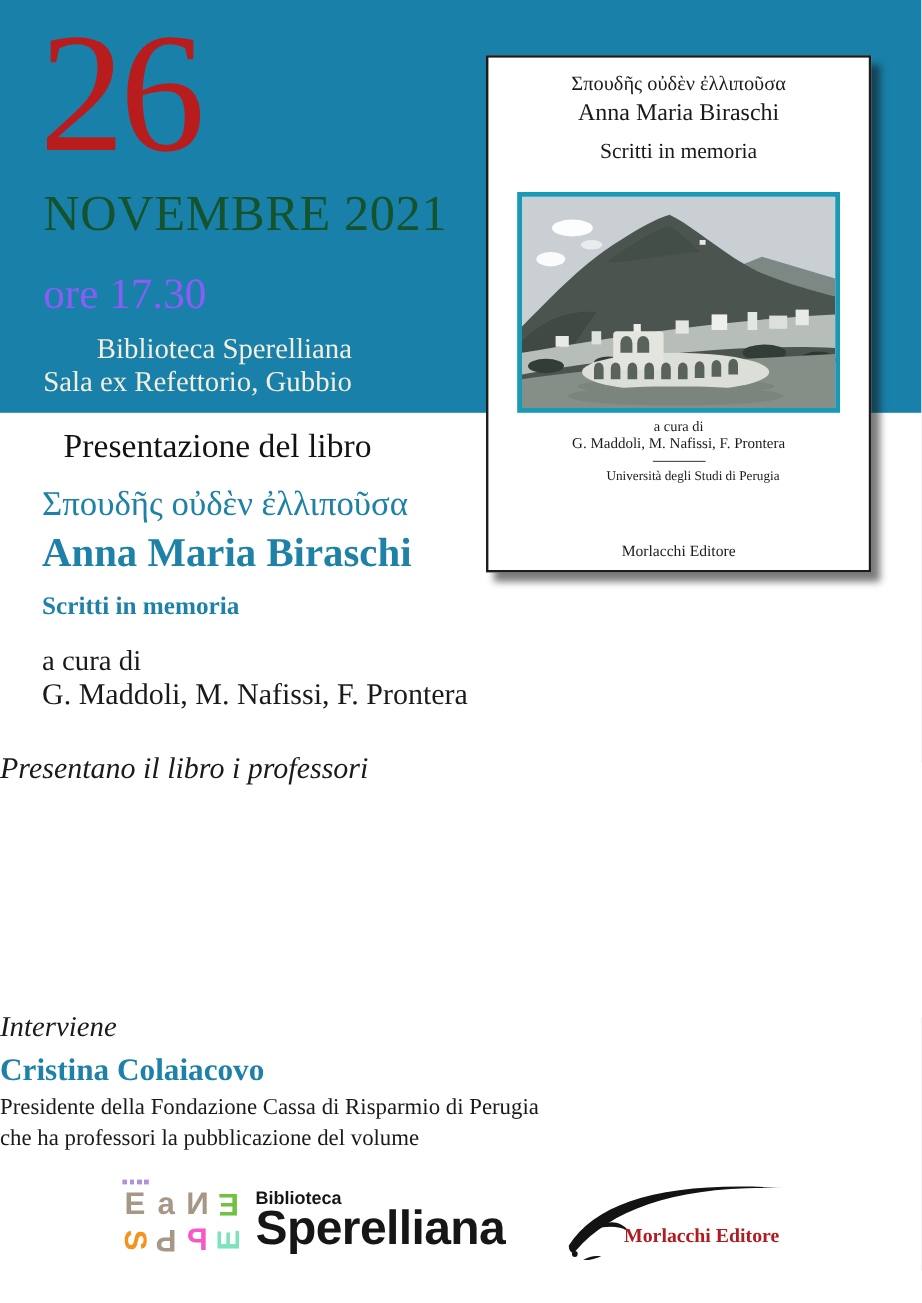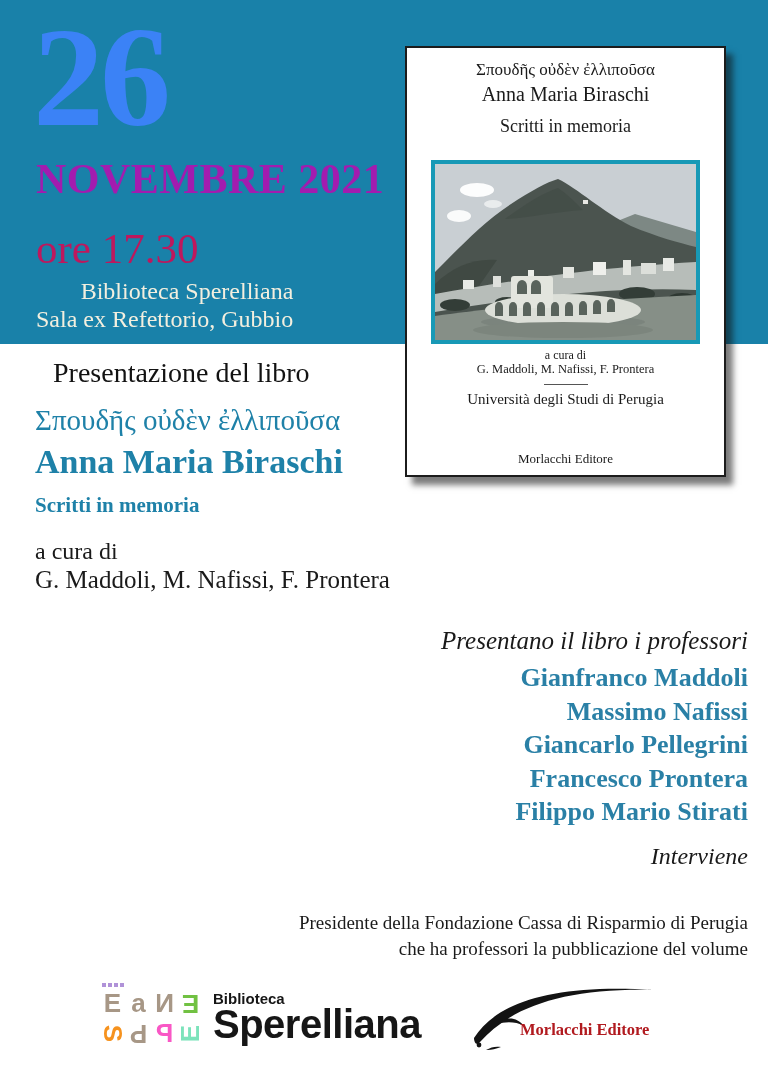--- a/index.html
+++ b/index.html
@@ -3,49 +3,49 @@
 <meta charset="utf-8">
 <style>
   html,body{margin:0;padding:0;background:#e8e8e8;}
   .poster{
     position:relative;width:768px;height:1086px;margin:0 auto;
     background:#ffffff;overflow:hidden;
     font-family:"Liberation Serif","DejaVu Serif",serif;color:#1a1a1a;
   }
   
   .teal-band{position:absolute;left:0;top:0;width:768px;height:344px;background:#1981a9;}
-  .date-day{position:absolute;left:33px;top:6px;font-size:142px;line-height:1;letter-spacing:-4px;color:#3b82f6;font-weight:bold;}
-  .date-month{position:absolute;left:36px;top:158px;font-size:42px;line-height:1;color:#a21caf;letter-spacing:.5px;font-weight:bold;}
-  .date-time{position:absolute;left:36px;top:227px;font-size:43px;line-height:1;color:#be185d;}
+  .date-day{position:absolute;left:33px;top:6px;font-size:142px;line-height:1;letter-spacing:-4px;color:#b91c1c;}
+  .date-month{position:absolute;left:36px;top:158px;font-size:42px;line-height:1;color:#14532d;letter-spacing:.5px;}
+  .date-time{position:absolute;left:36px;top:227px;font-size:36px;line-height:1;color:#8b5cf6;}
   .venue{position:absolute;left:36px;top:277px;font-size:24px;line-height:28px;color:#f3efdf;text-align:right;}
   
   .book{
     position:absolute;left:405px;top:46px;width:321px;height:431px;box-sizing:border-box;
     background:#fff;border:2px solid #1c1c1c;box-shadow:7px 8px 6px rgba(15,15,15,.55);
     text-align:center;
   }
   .book-greek{position:absolute;top:12px;width:100%;font-size:17px;}
   .book-author{position:absolute;top:35px;width:100%;font-size:20px;}
   .book-subtitle{position:absolute;top:68px;width:100%;font-size:18px;}
   .book-photo{position:absolute;left:24px;top:112px;width:269px;height:184px;box-sizing:border-box;border:4px solid #1899b6;}
   .book-photo svg{display:block;width:100%;height:100%;}
   .book-curators-label{position:absolute;top:300px;width:100%;font-size:12px;}
   .book-curators{position:absolute;top:314px;width:100%;font-size:12.5px;}
   .book-divider{position:absolute;top:336px;left:50%;width:44px;margin-left:-22px;border-top:1px solid #555;}
-  .book-university{position:absolute;top:343px;width:100%;font-size:15px;}
+  .book-university{position:absolute;top:343px;width:100%;font-size:11px;padding-left:12px;}
   .book-publisher{position:absolute;top:403px;width:100%;font-size:13px;}
   
   .pres-heading{position:absolute;left:53px;top:357px;font-size:28px;color:#121212;}
   .pres-greek{position:absolute;left:35px;top:404px;font-size:29px;color:#1e81a8;}
   .pres-author{position:absolute;left:35px;top:443px;font-size:34px;font-weight:bold;color:#1e81a8;}
   .pres-subtitle{position:absolute;left:35px;top:493px;font-size:21px;font-weight:bold;color:#1e81a8;}
   .pres-curators-label{position:absolute;left:35px;top:538px;font-size:24px;}
   .pres-curators{position:absolute;left:35px;top:566px;font-size:25px;}
   
-  .center{position:absolute;left:0;width:748px;text-align:right;}
+  .center{position:absolute;left:0;width:748px;text-align:left;}
   .presenters-heading{top:627px;font-size:25px;font-style:italic;}
   .presenters-list{top:661px;font-size:26px;font-weight:bold;line-height:33.5px;color:#2a80a6;}
   .speaker-heading{top:843px;font-size:24px;font-style:italic;}
   .speaker-name{top:877px;font-size:26px;font-weight:bold;color:#1e81a8;}
   .speaker-role{top:910px;font-size:19px;line-height:25.5px;}
   
   .logo-grid{
     position:absolute;left:100px;top:989px;display:grid;
     grid-template-columns:repeat(4,25px);grid-auto-rows:29px;gap:1px 1px;
     font-family:"Liberation Sans","DejaVu Sans",sans-serif;font-weight:bold;font-size:26px;line-height:29px;
@@ -140,29 +140,23 @@
   </div>
 
   <div class="pres-heading">Presentazione del libro</div>
   <div class="pres-greek">Σπουδῆς οὐδὲν ἐλλιποῦσα</div>
   <div class="pres-author">Anna Maria Biraschi</div>
   <div class="pres-subtitle">Scritti in memoria</div>
   <div class="pres-curators-label">a cura di</div>
   <div class="pres-curators">G. Maddoli, M. Nafissi, F. Prontera</div>
 
   <div class="center presenters-heading">Presentano il libro i professori</div>
-  <div class="center presenters-list">
-    <div>Gianfranco Maddoli</div>
-    <div>Massimo Nafissi</div>
-    <div>Giancarlo Pellegrini</div>
-    <div>Francesco Prontera</div>
-    <div>Filippo Mario Stirati</div>
-  </div>
 
   <div class="center speaker-heading">Interviene</div>
+  <div class="center speaker-name">Cristina Colaiacovo</div>
   <div class="center speaker-role">
     <div>Presidente della Fondazione Cassa di Risparmio di Perugia</div>
     <div>che ha professori la pubblicazione del volume</div>
   </div>
 
   <div class="logo-dots"></div>
   <div class="logo-grid">
     <span class="c-taupe">E</span>
     <span class="c-taupe">a</span>
     <span class="c-taupe t-mirror">N</span>

